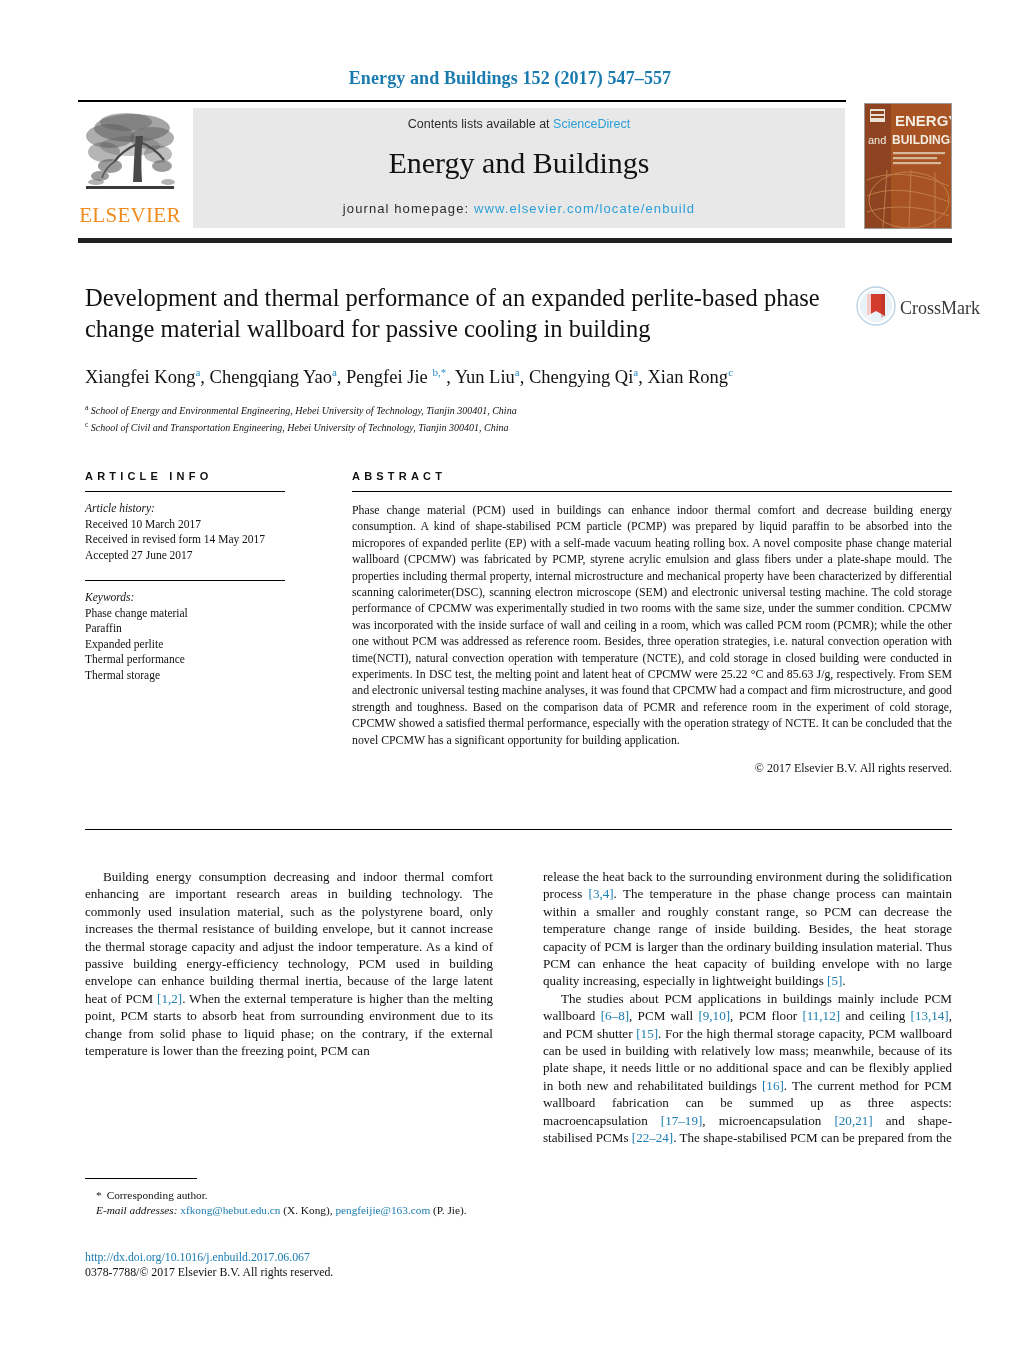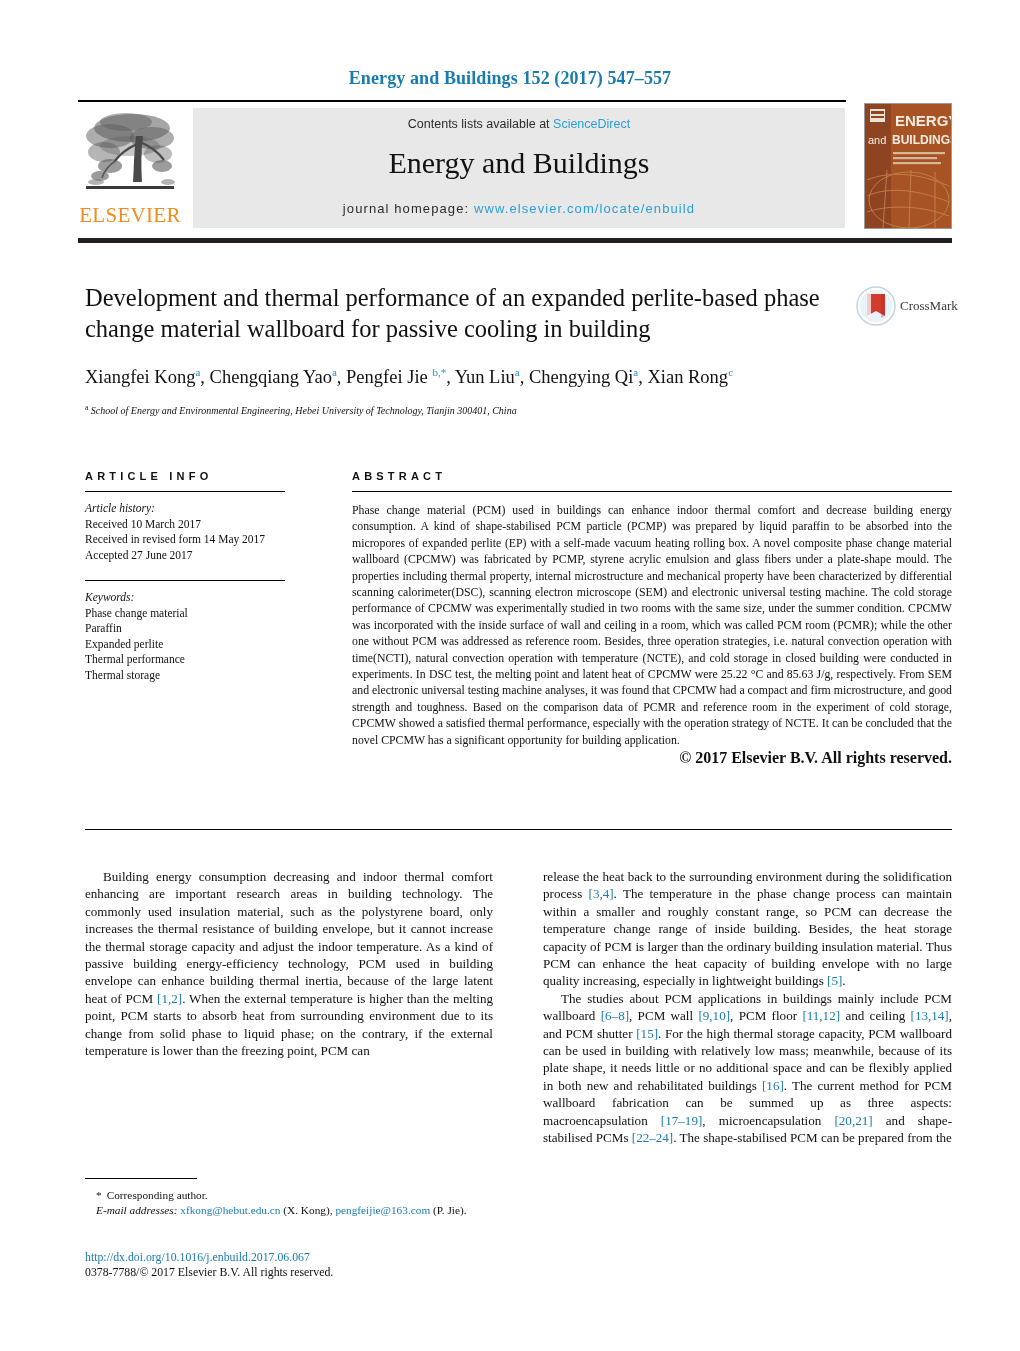--- a/index.html
+++ b/index.html
@@ -194,21 +194,21 @@
     left: 0;
     top: 0;
     width: 40px;
     height: 40px;
   }
   .cm-label {
     position: absolute;
     left: 44px;
     top: 12px;
     font-family: "Liberation Serif", serif;
-    font-size: 13px;
+    font-size: 18px;
     color: #3a3a3a;
   }
 
   
   .info-col {
     position: absolute;
     top: 470px;
     left: 85px;
     width: 200px;
   }
@@ -258,26 +258,25 @@
   .abstract-body {
     margin-top: 10px;
     font-family: "Liberation Serif", serif;
     font-size: 11.8px;
     line-height: 16.4px;
     text-align: justify;
     color: #111;
     hyphens: none;
   }
   .copyright {
-    margin-top: 1px;
+    margin-top: 13px;
     text-align: right;
     font-family: "Liberation Serif", serif;
-    font-size: 16px;
-    color: #111;
-    font-weight: bold;
+    font-size: 12px;
+    color: #111;
   }
 
   
   .body-rule {
     position: absolute;
     top: 829px;
     left: 85px;
     width: 867px;
     height: 1px;
     background: #000;
@@ -440,20 +439,21 @@
       </svg>
     </div>
   </div>
   <div class="mast-rule-bottom"></div>
 
   <div class="title-block">
     <h1 class="paper-title">Development and thermal performance of an expanded perlite-based phase change material wallboard for passive cooling in building</h1>
     <div class="authors">Xiangfei Kong<sup>a</sup>, Chengqiang Yao<sup>a</sup>, Pengfei Jie <sup>b,*</sup>, Yun Liu<sup>a</sup>, Chengying Qi<sup>a</sup>, Xian Rong<sup>c</sup></div>
     <div class="affils">
         <div><sup>a</sup> School of Energy and Environmental Engineering, Hebei University of Technology, Tianjin 300401, China</div>
+        <div><sup>c</sup> School of Civil and Transportation Engineering, Hebei University of Technology, Tianjin 300401, China</div>
       </div>
   </div>
 
   <div class="crossmark">
     <svg class="cm-badge" viewBox="0 0 40 40">
       <circle cx="20" cy="20" r="19" fill="#ffffff" stroke="#bcd4e6" stroke-width="1.4"></circle>
       <circle cx="20" cy="20" r="16" fill="#e9f2f8"></circle>
       <path d="M11 8 H29 V30 L20 25 L11 30 Z" fill="#d23b2e"></path>
       <path d="M11 8 H15 V30 L11 32 Z" fill="#ffffff" opacity="0.75"></path>
       <path d="M25 8 H29 V30 L25 32 Z" fill="#a82b20" opacity="0.3"></path>

